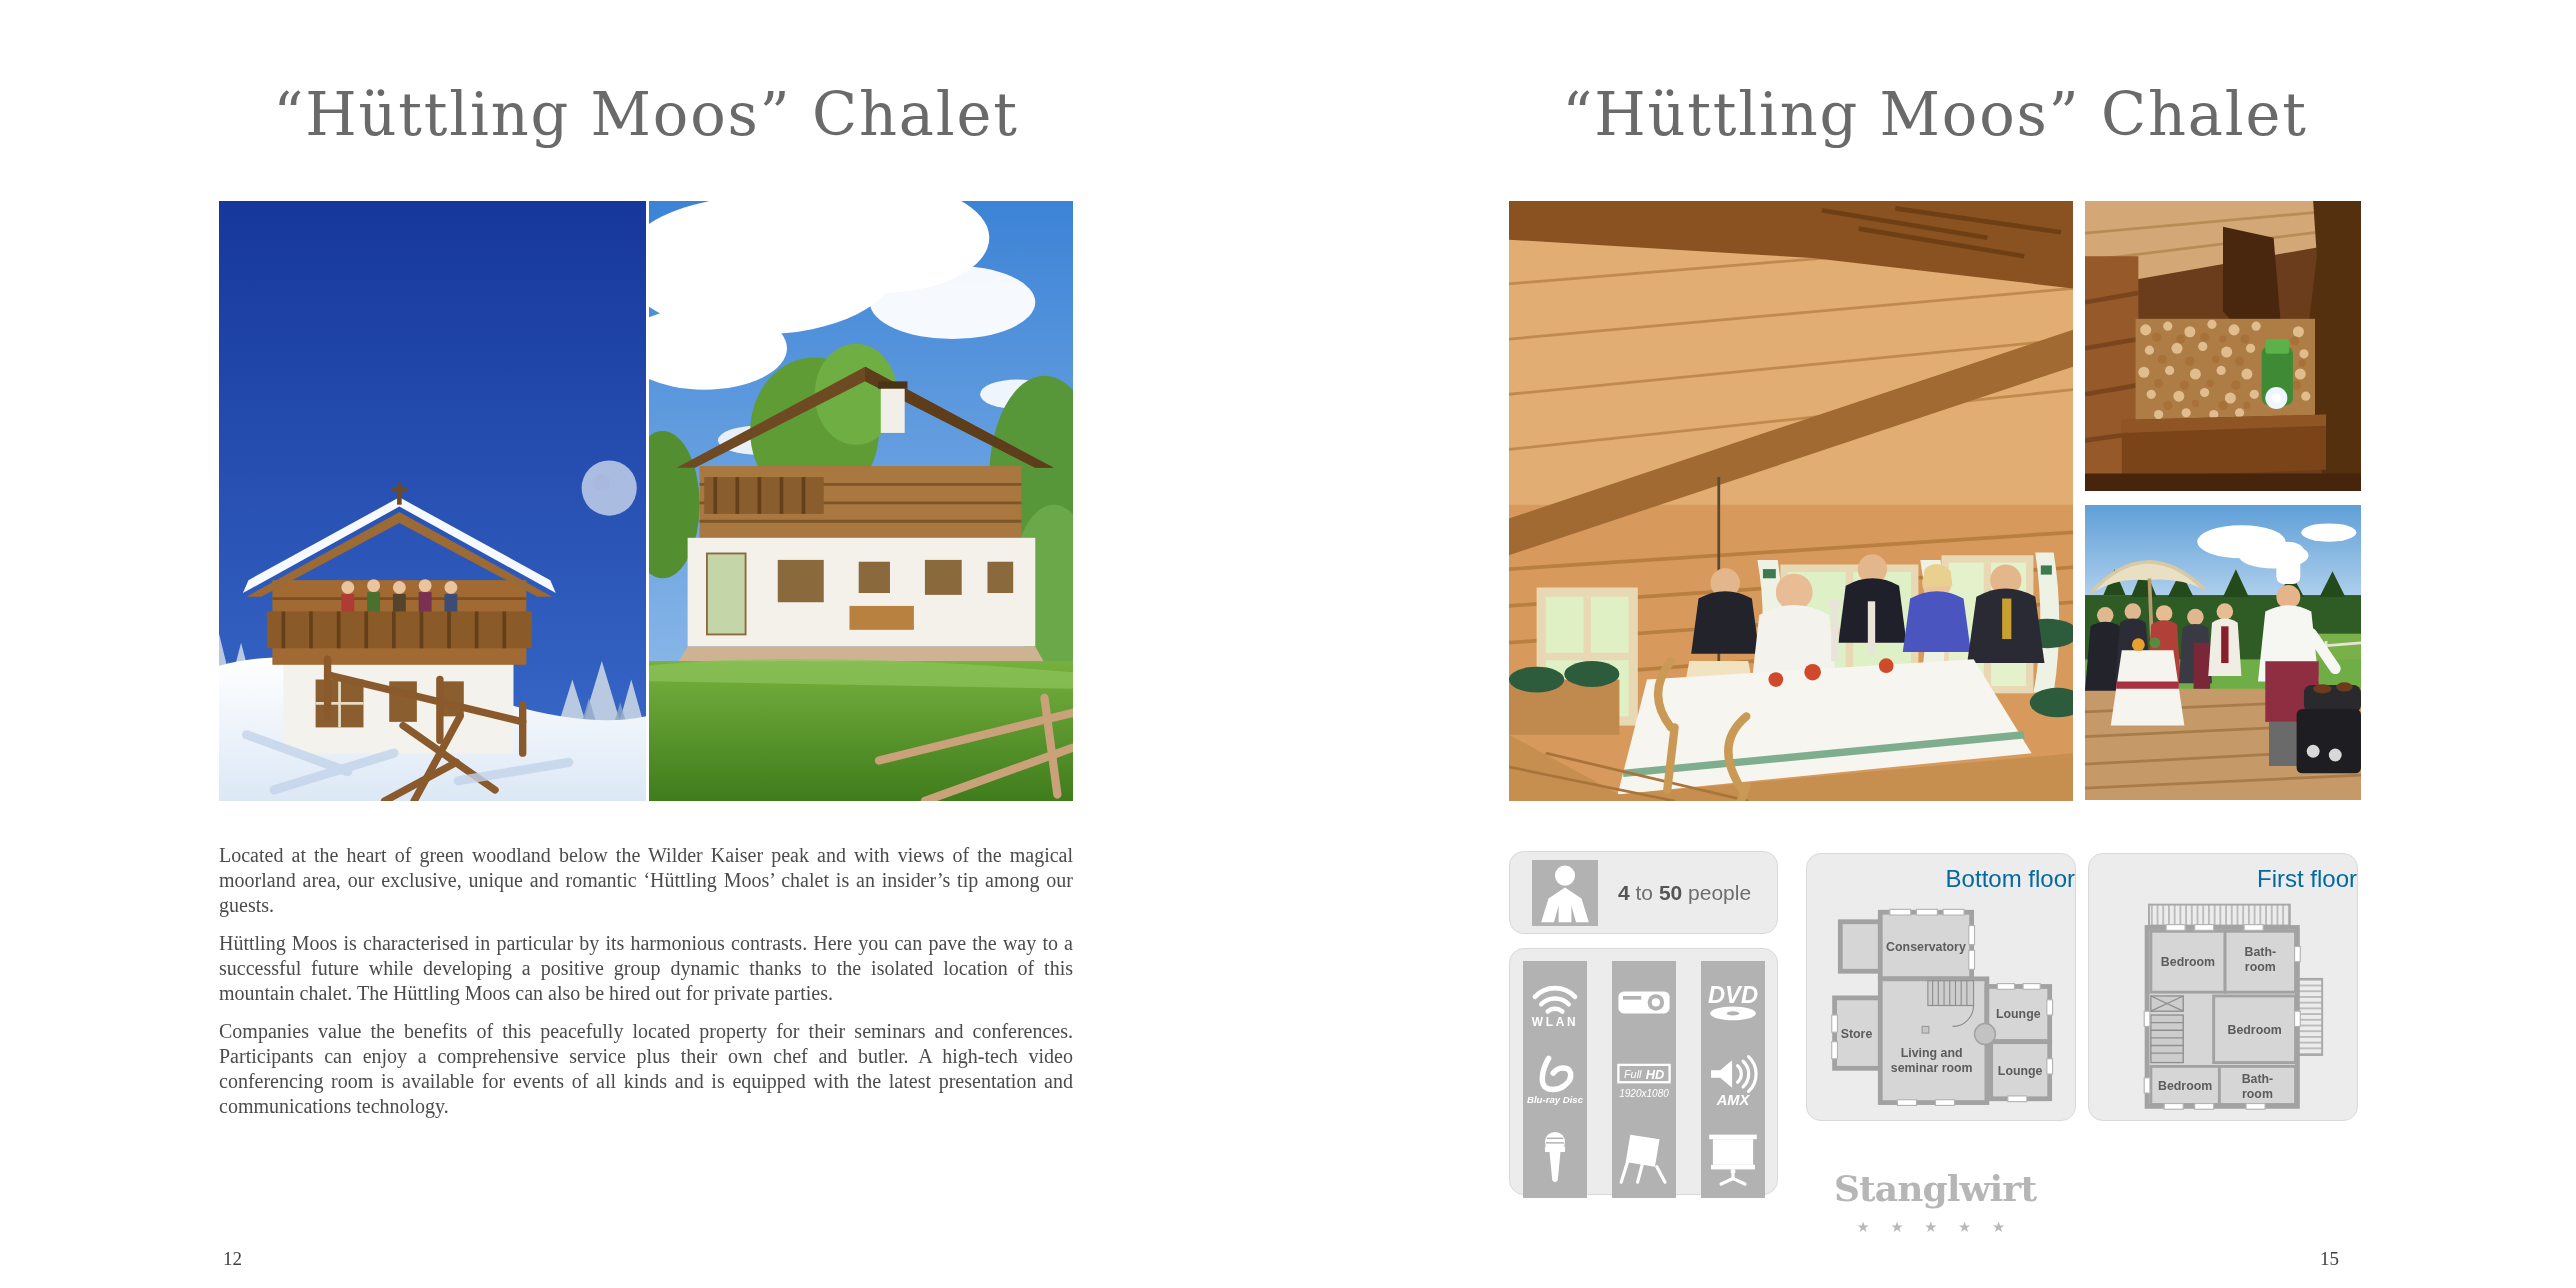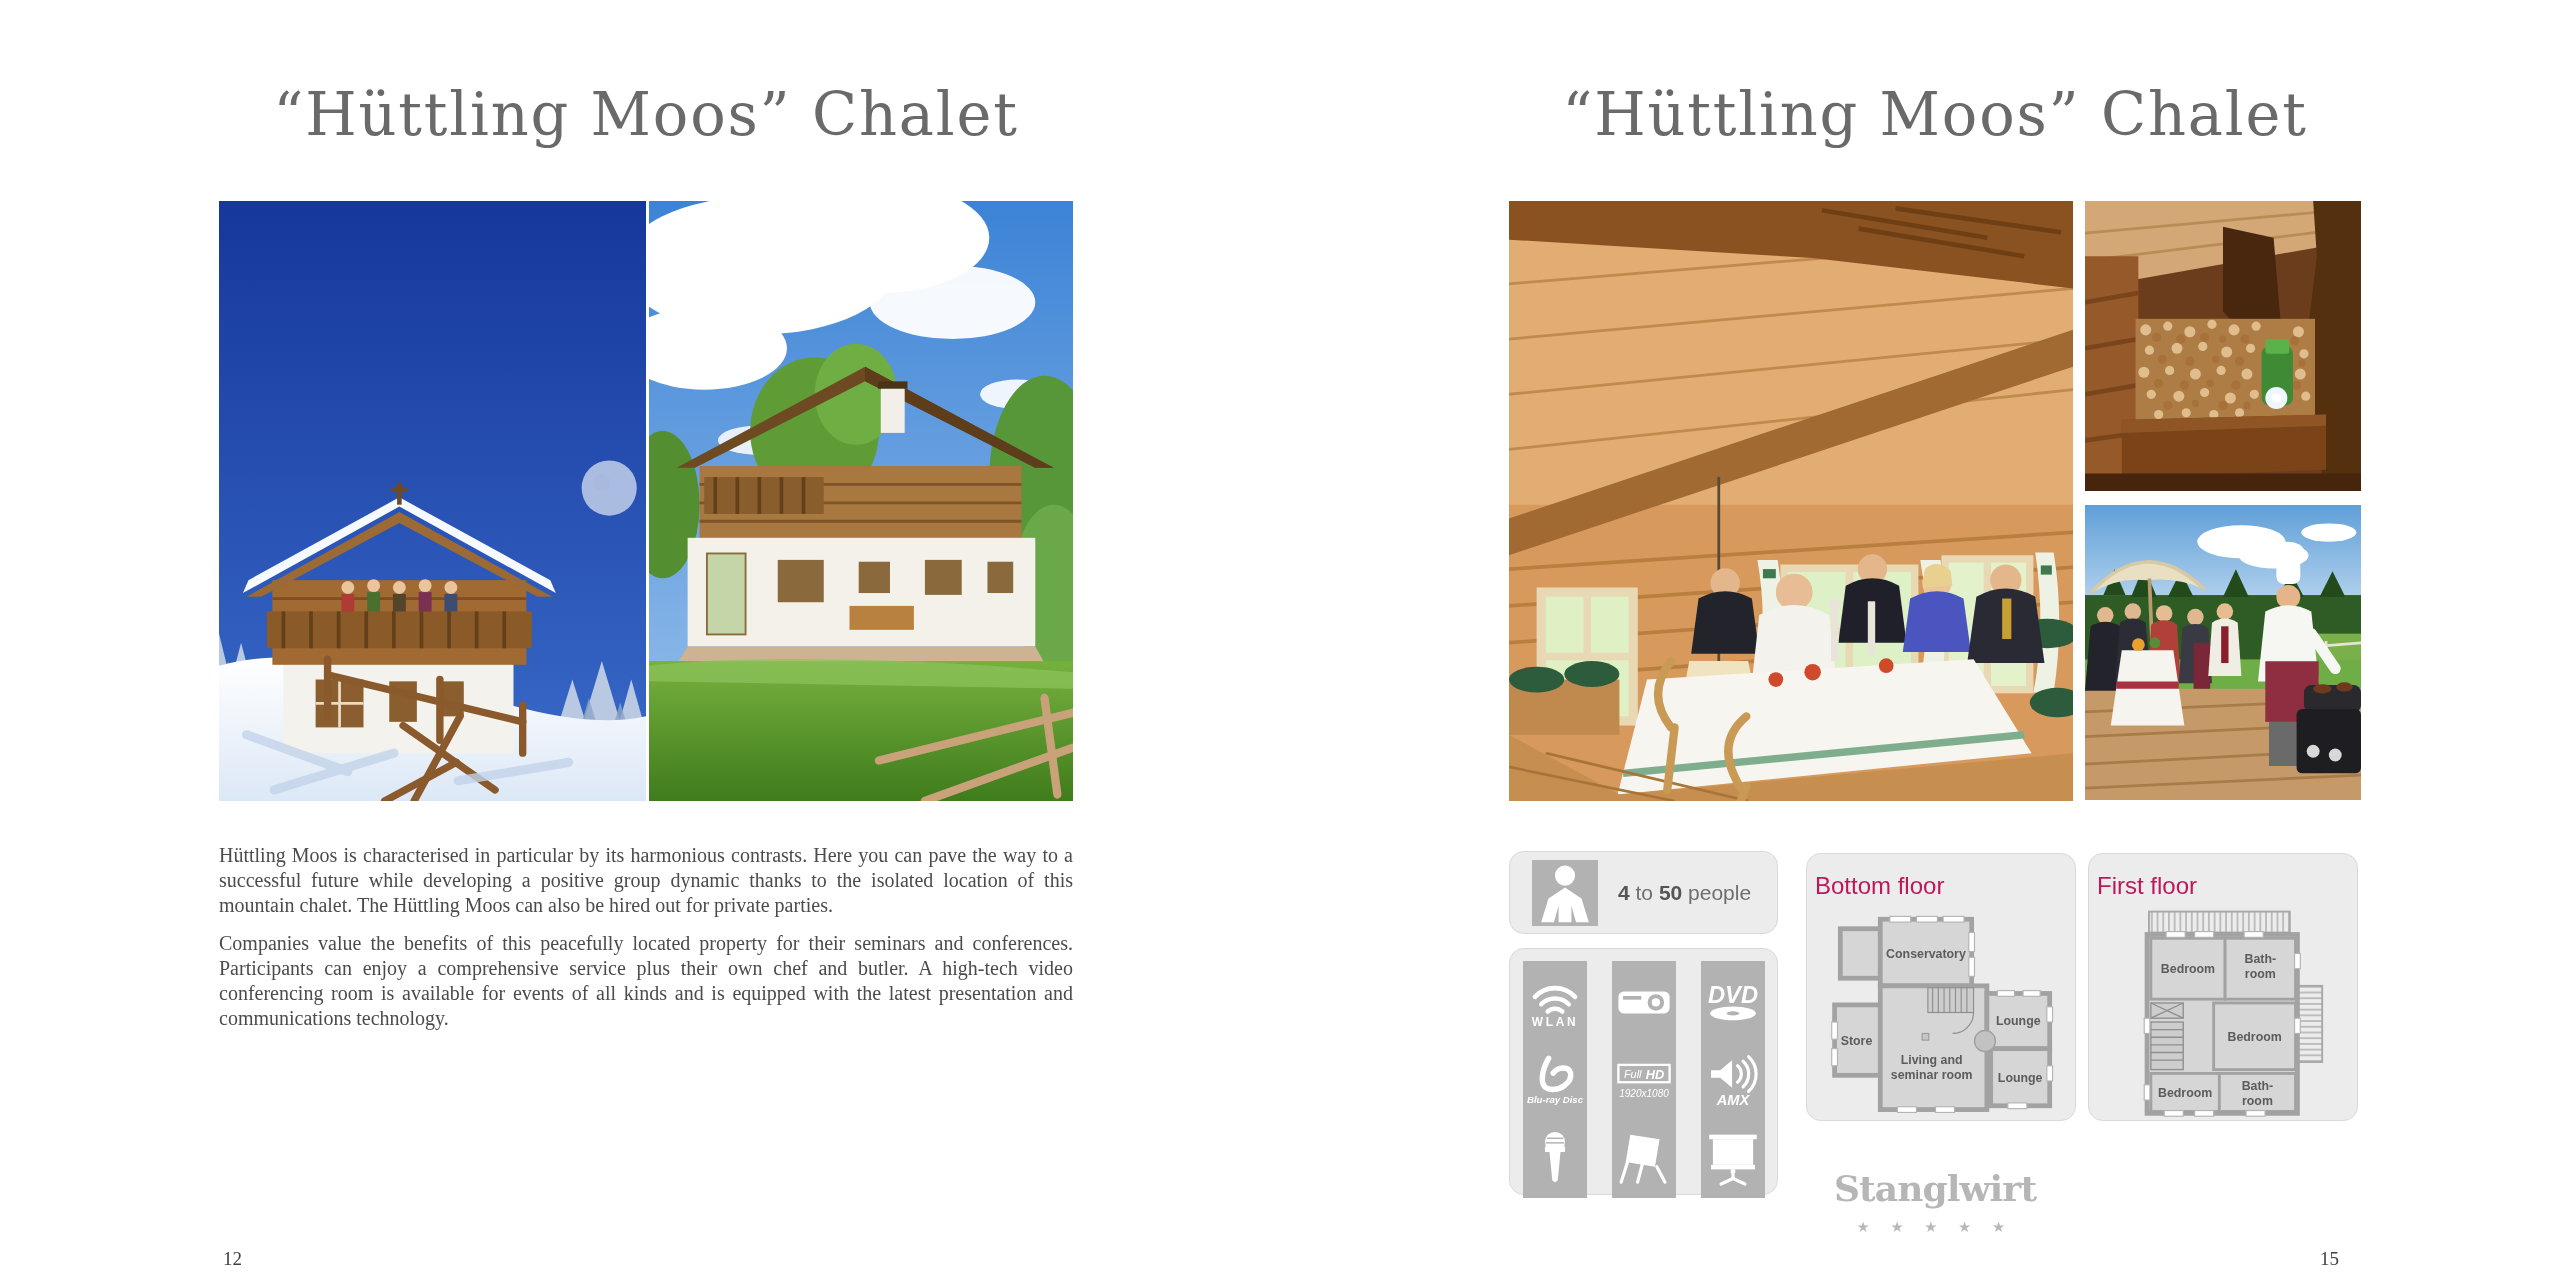--- a/index.html
+++ b/index.html
@@ -26,21 +26,21 @@
   .tile svg{display:block;width:100%;height:100%;}
   #people-card{left:1509px;top:851px;width:269px;height:83px;display:flex;align-items:center;}
   #people-card .tile{margin-left:14px;width:66px;height:66px;flex:0 0 auto;}
   .capacity-text{margin-left:20px;font-size:21px;color:#6e6e6e;}
   .capacity-text b{color:#555555;}
   #equipment-card{left:1509px;top:948px;width:269px;height:247px;
     display:grid;grid-template-columns:repeat(3,64px);grid-auto-rows:64px;
     column-gap:25px;row-gap:14px;padding:12px 13px;}
   
   .plan-card{top:853px;width:270px;height:268px;}
-  .plan-title{text-align:left;margin-top:18px;font-size:24px;color:#be185d;}
+  .plan-title{text-align:right;margin-top:11px;font-size:24px;color:#0369a1;}
   .plan-svg{display:block;margin:3.7px auto 0 auto;}
   .plan-room-label{font-family:"Liberation Sans",sans-serif;font-size:13px;font-weight:bold;fill:#5c5c5c;}
   
   #brand{left:1799px;top:1161px;width:272px;text-align:center;color:#b6b6b6;}
   #brand-name{font-family:"DejaVu Serif",serif;font-weight:bold;font-size:36px;letter-spacing:-0.9px;line-height:55px;}
   #brand-stars{font-size:14.7px;letter-spacing:8.3px;margin-top:1.8px;color:#b9b9b9;}
   
   svg text{font-family:"Liberation Sans",sans-serif;}
 </style>
 </head>
@@ -213,20 +213,21 @@
 
       <g stroke="#c9a27a" stroke-width="9" stroke-linecap="round">
         <line x1="250" y1="608" x2="461" y2="556"></line>
           <line x1="300" y1="652" x2="461" y2="594"></line>
         <line x1="430" y1="540" x2="444" y2="645"></line>
       </g>
     </svg>
   </div>
 
   <div class="bodytext">
+    <p>Located at the heart of green woodland below the Wilder Kaiser peak and with views of the magical moorland area, our exclusive, unique and romantic ‘Hüttling Moos’ chalet is an insider’s tip among our guests.</p>
     <p>Hüttling Moos is characterised in particular by its harmonious contrasts. Here you can pave the way to a successful future while developing a positive group dynamic thanks to the isolated location of this mountain chalet. The Hüttling Moos can also be hired out for private parties.</p>
     <p>Companies value the benefits of this peacefully located property for their seminars and conferences. Participants can enjoy a comprehensive service plus their own chef and butler. A high-tech video conferencing room is available for events of all kinds and is equipped with the latest presentation and communications technology.</p>
   </div>
 
   <div class="pagenum" style="left:223px;">12</div>
 
   <div class="page-title" style="left:1509px;width:852px;">“Hüttling Moos” Chalet</div>
 
   <div class="photo" style="left:1509px;top:201px;width:564px;height:600px;">
     <svg viewBox="0 0 613 652" preserveAspectRatio="none">

